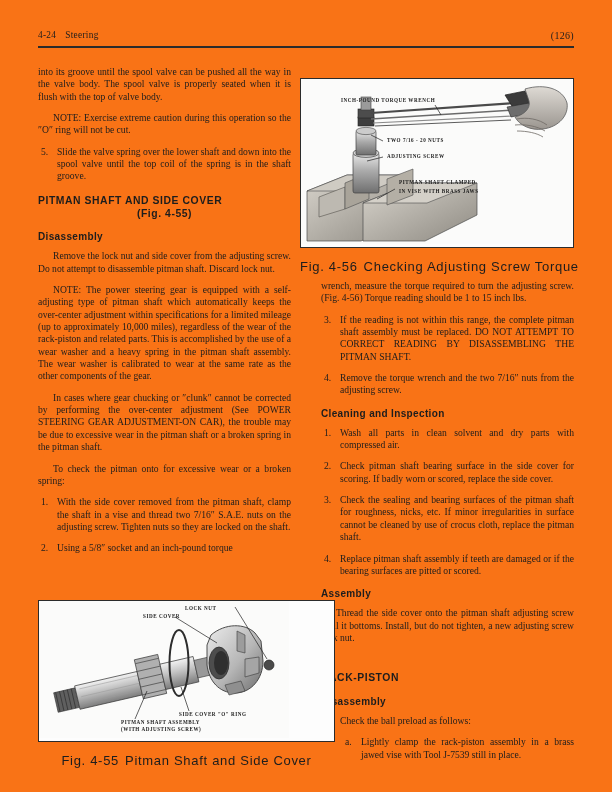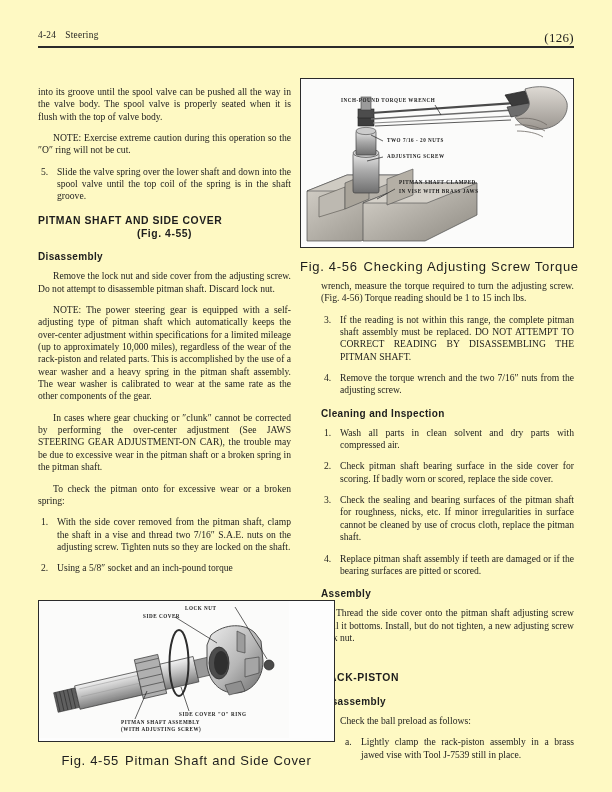--- a/index.html
+++ b/index.html
@@ -4,21 +4,21 @@
 <style>
   html, body {
     margin: 0;
     padding: 0;
     background: #ffffff;
   }
   .page {
     position: relative;
     width: 612px;
     height: 792px;
-    background: #fef9c3;
+    background: #f97316;
     overflow: hidden;
     font-family: "Liberation Serif", serif;
     color: #1d1d1d;
   }
 
   
   .runhead {
     position: absolute;
     left: 38px;
     top: 30px;
@@ -31,36 +31,36 @@
     top: 0;
     font-size: 9.3px;
     letter-spacing: 0.3px;
     white-space: nowrap;
   }
   .runhead .folio-left .secnum { margin-right: 9px; }
   .runhead .folio-right {
     position: absolute;
     right: 0;
     top: 0;
-    font-size: 13px;
+    font-size: 10px;
     letter-spacing: 0.3px;
   }
   .runhead .rule {
     position: absolute;
     left: 0;
     right: 0;
     top: 16px;
     height: 1.6px;
     background: #2b2b2b;
   }
 
   
   .col {
     position: absolute;
-    top: 86px;
+    top: 66px;
     width: 253px;
   }
   .col-left  { left: 38px; }
   .col-right { left: 321px; }
 
   p, .para {
     margin: 0 0 9px 0;
     font-size: 9.6px;
     line-height: 12.35px;
     text-align: justify;
@@ -178,21 +178,21 @@
       <span>PITMAN SHAFT AND SIDE COVER</span>
       <span class="subline">(Fig. 4-55)</span>
     </h2>
 
     <h3 class="sub">Disassembly</h3>
 
     <p class="para indent">Remove the lock nut and side cover from the adjusting screw. Do not attempt to disassemble pitman shaft. Discard lock nut.</p>
 
     <p class="para indent">NOTE:  The power steering gear is equipped with a self-adjusting type of pitman shaft which automatically keeps the over-center adjustment within specifications for a limited mileage (up to approximately 10,000 miles), regardless of the wear of the rack-piston and related parts. This is accomplished by the use of a wear washer and a heavy spring in the pitman shaft assembly. The wear washer is calibrated to wear at the same rate as the other components of the gear.</p>
 
-    <p class="para indent">In cases where gear chucking or ″clunk″ cannot be corrected by performing the over-center adjustment (See JAWS STEERING GEAR ADJUSTMENT-ON CAR), the trouble may be due to excessive wear in the pitman shaft or a broken spring in the pitman shaft.</p>
+    <p class="para indent">In cases where gear chucking or ″clunk″ cannot be corrected by performing the over-center adjustment (See POWER STEERING GEAR ADJUSTMENT-ON CAR), the trouble may be due to excessive wear in the pitman shaft or a broken spring in the pitman shaft.</p>
 
     <p class="para indent">To check the pitman onto for excessive wear or a broken spring:</p>
 
     <div class="listitem">
       <span class="marker">1.</span>
       <span>With the side cover removed from the pitman shaft, clamp the shaft in a vise and thread two 7/16″ S.A.E. nuts on the adjusting screw. Tighten nuts so they are locked on the shaft.</span>
     </div>
 
     <div class="listitem">
       <span class="marker">2.</span>

